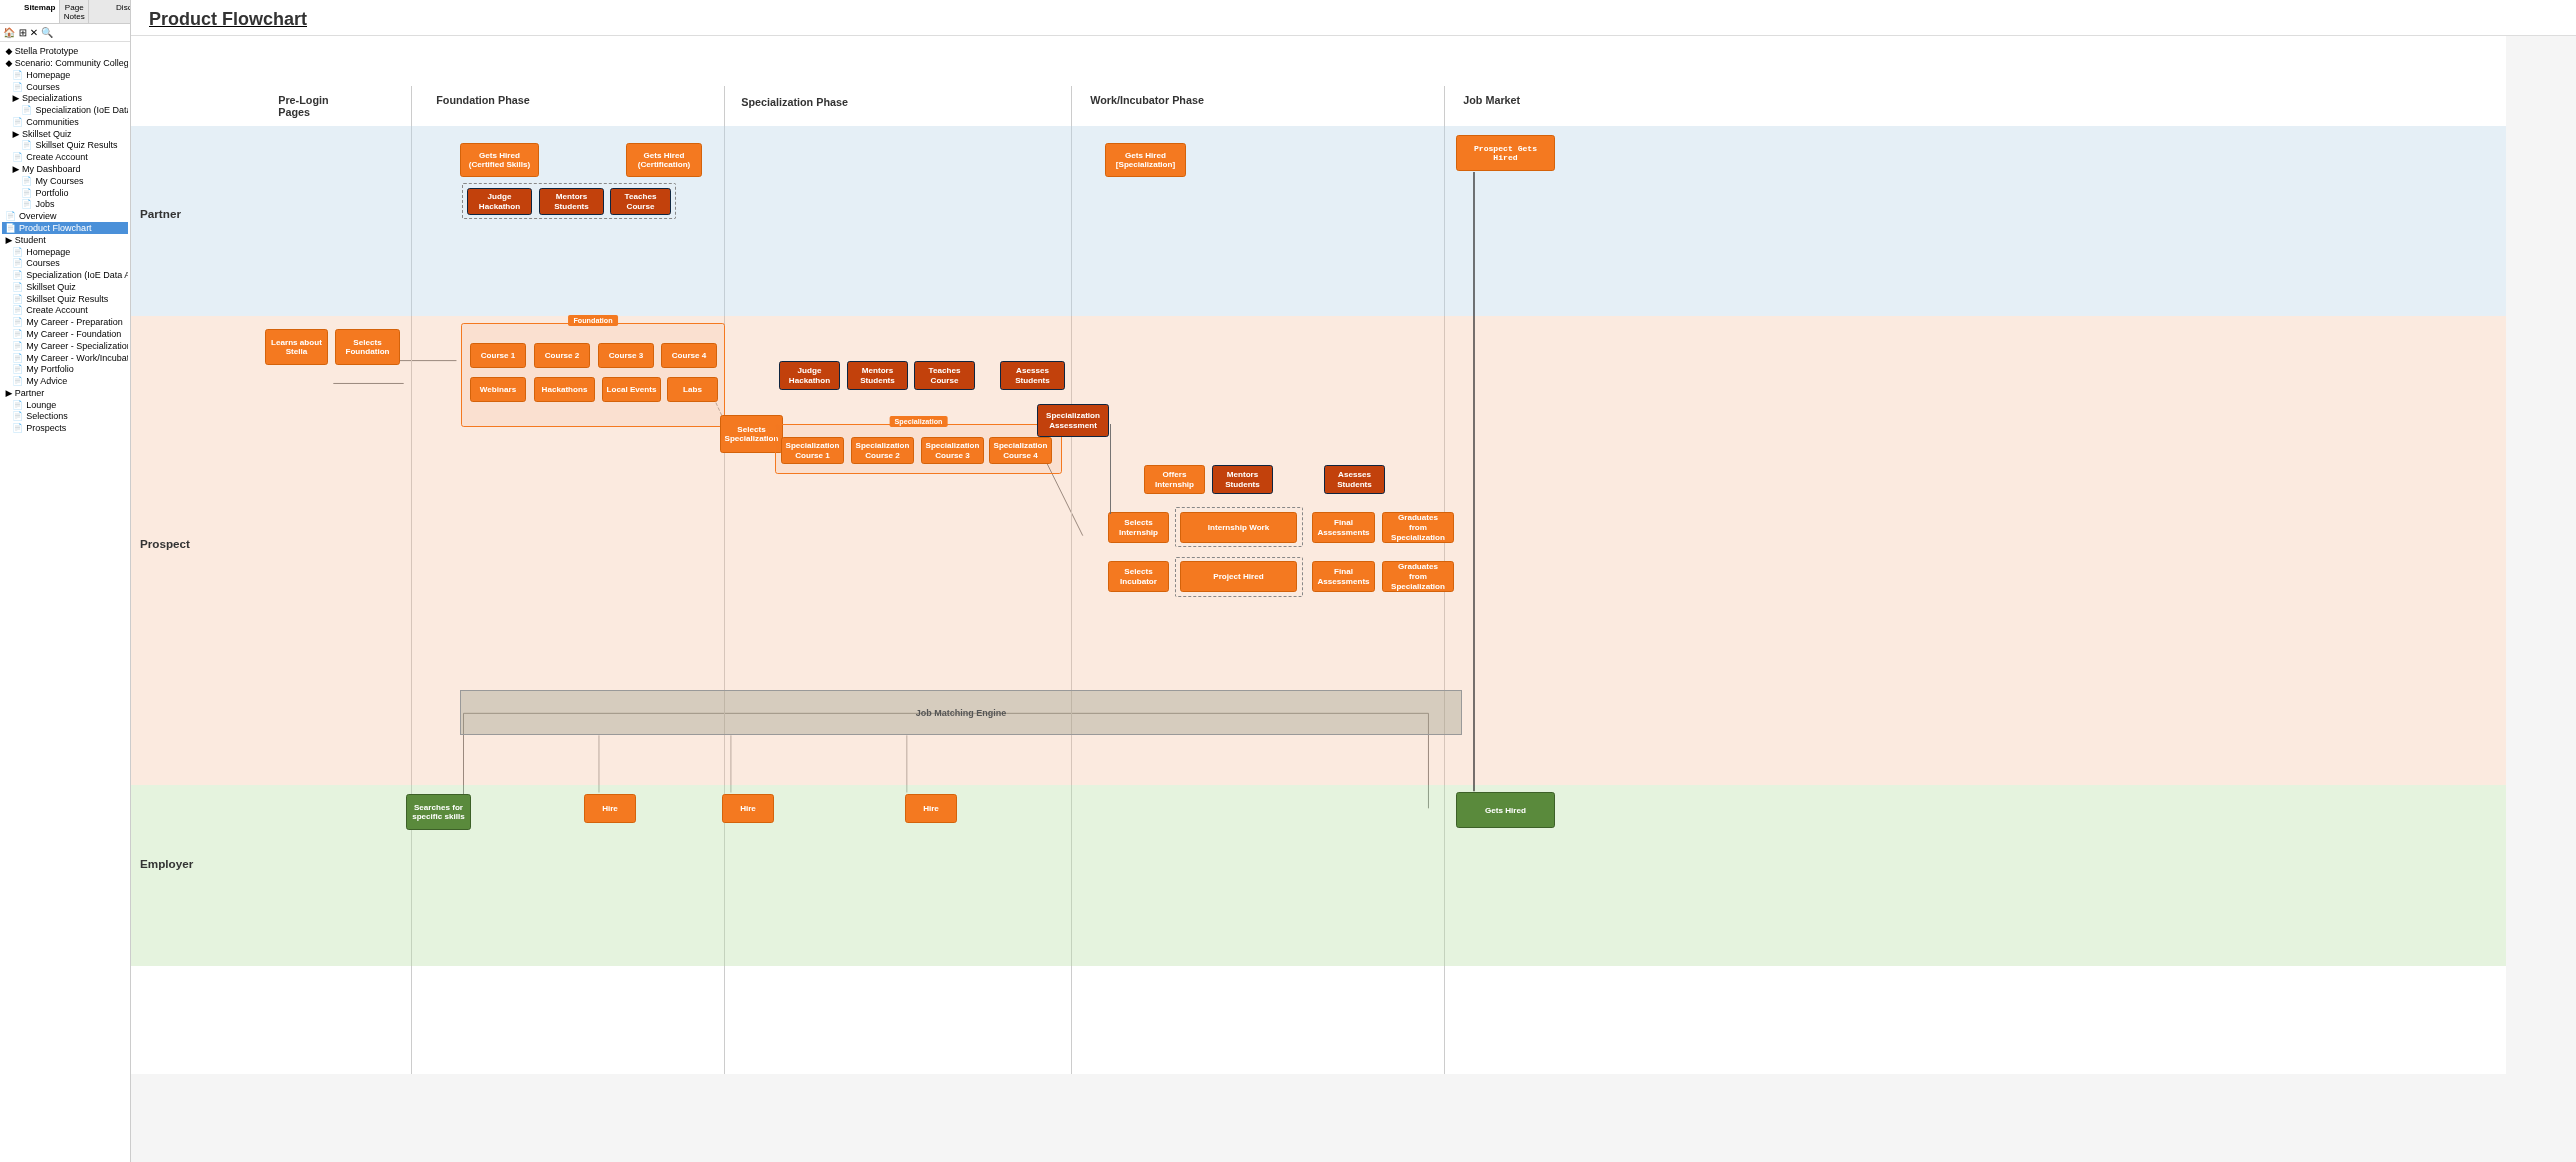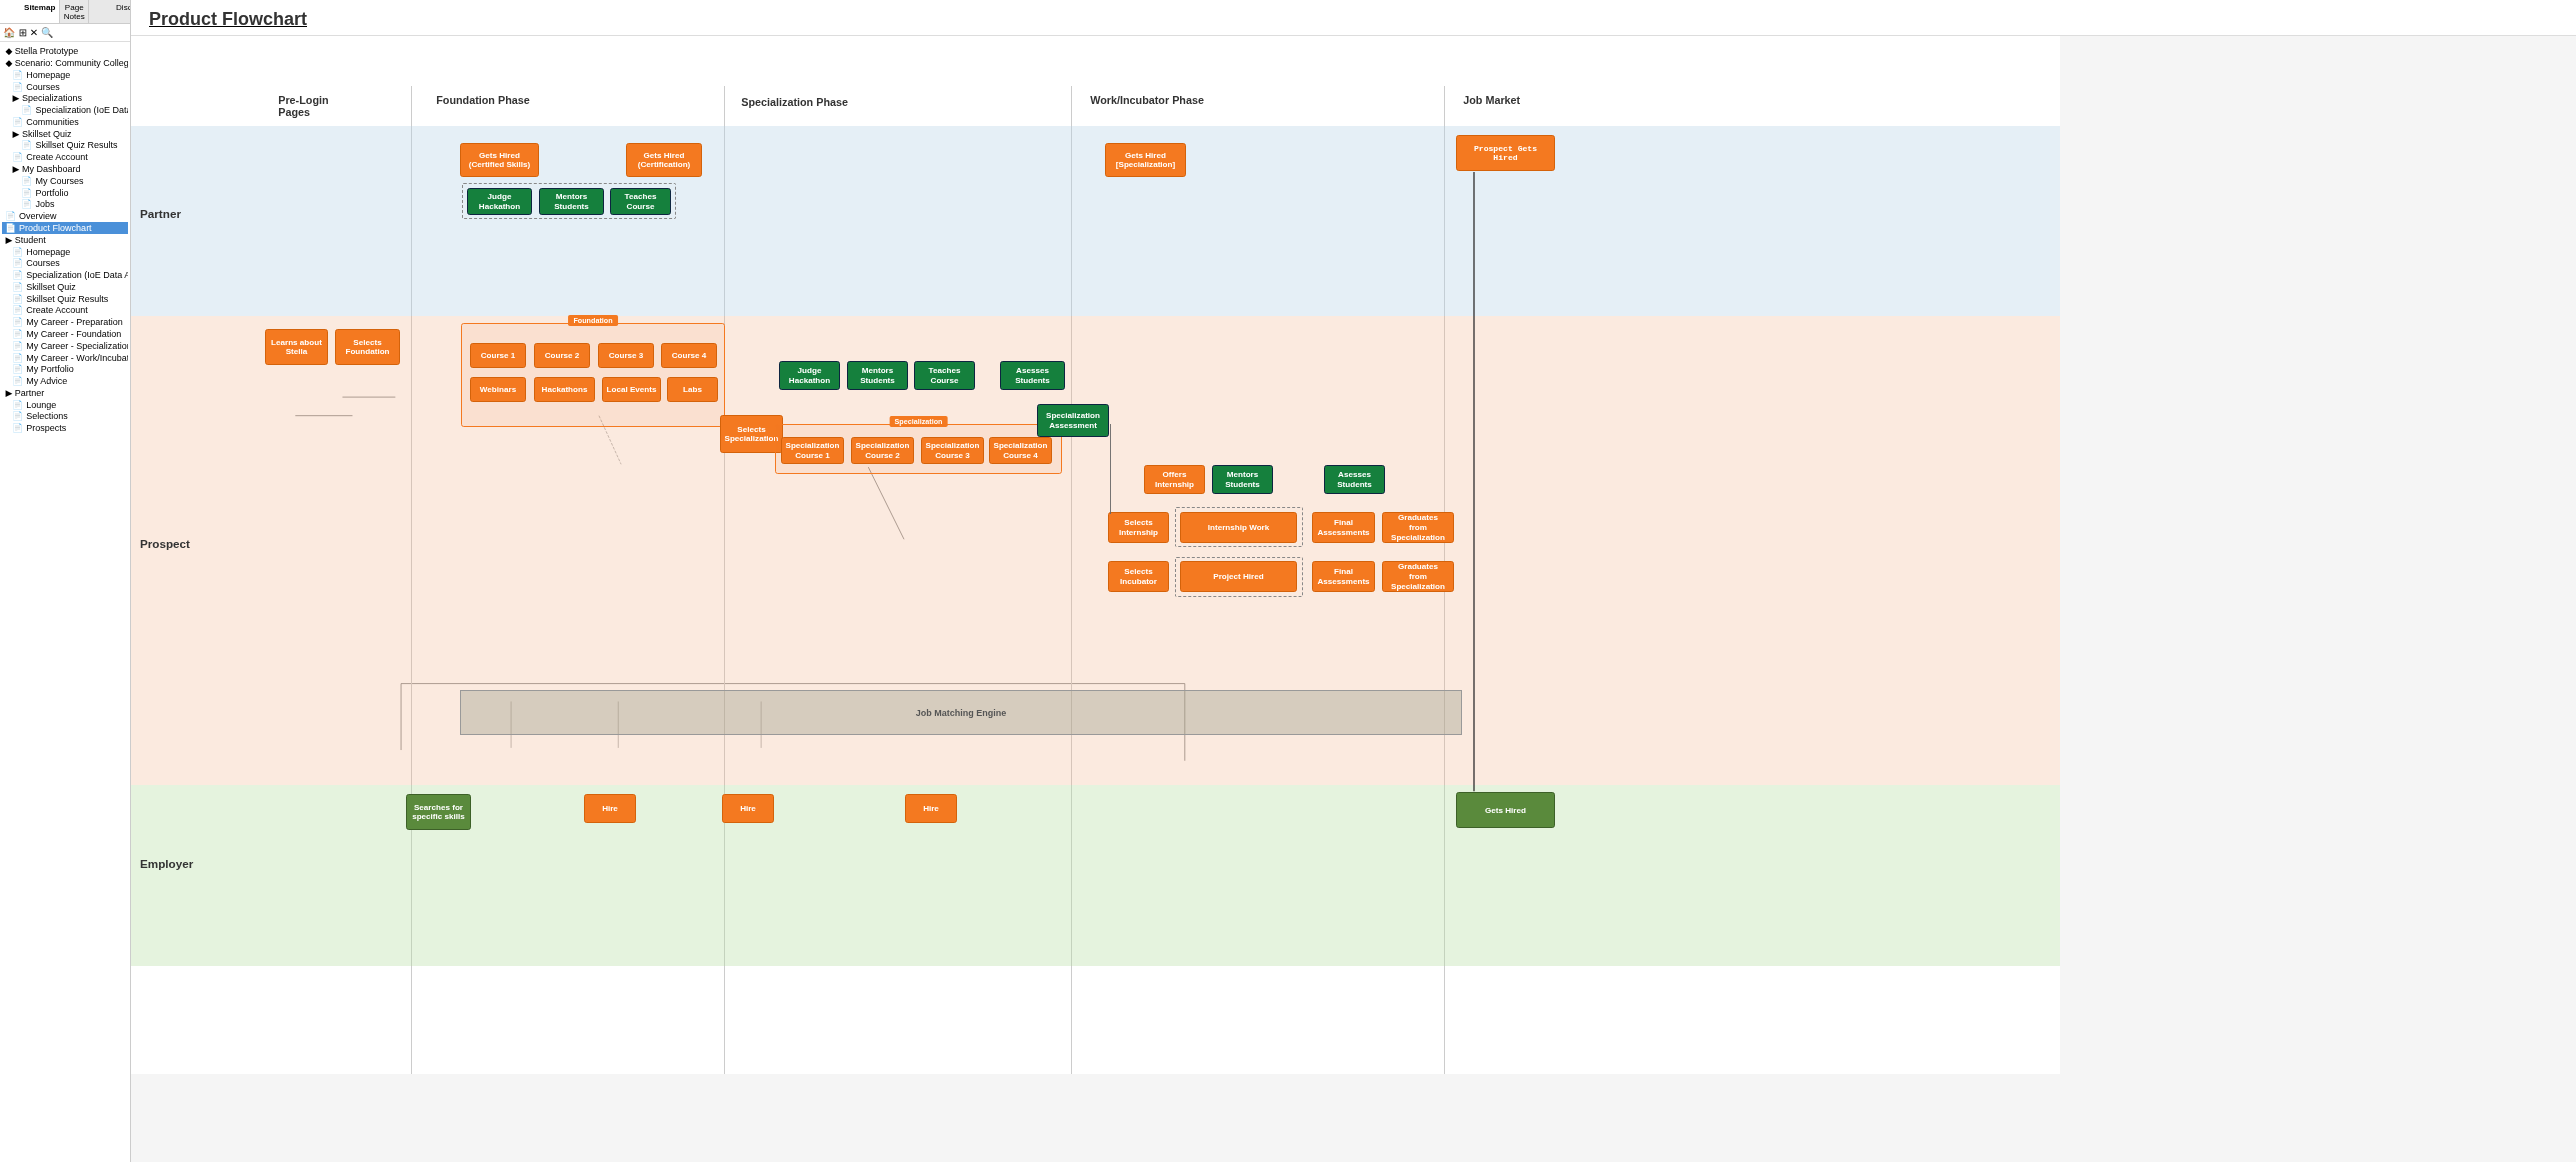--- a/index.html
+++ b/index.html
@@ -71,21 +71,21 @@
 
     #canvas-area {
       flex: 1;
       overflow: auto;
       background: #f5f5f5;
       position: relative;
     }
 
     #flowchart {
       position: relative;
-      width: 1929px;
+      width: 2375px;
       height: 1038px;
       background: #fff;
     }
     .phase-header {
       position: absolute;
       top: 0;
       font-size: 10.8px;
       font-weight: bold;
       color: #333;
       padding: 7.2px;
@@ -111,21 +111,21 @@
       line-height: 1.2;
       padding: 2.7px;
       cursor: pointer;
     }
     .box-orange {
       background: #f47920;
       color: white;
       border: 0.9px solid #d4620a;
     }
     .box-navy {
-      background: #15803d;
+      background: #c2410c;
       color: white;
       border: 0.9px solid #0d2540;
     }
     .box-green {
       background: #5a8a3c;
       color: white;
       border: 0.9px solid #3d6028;
     }
 
     

